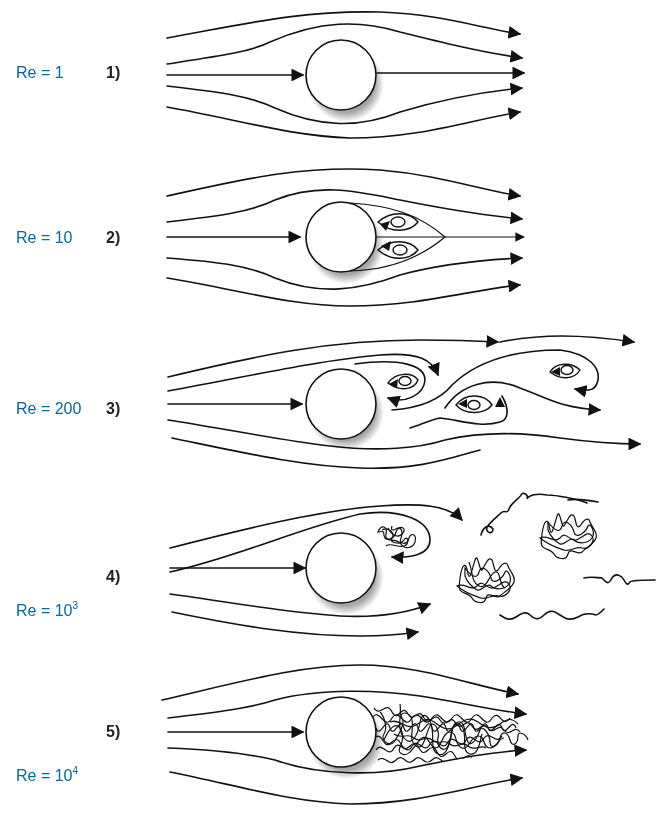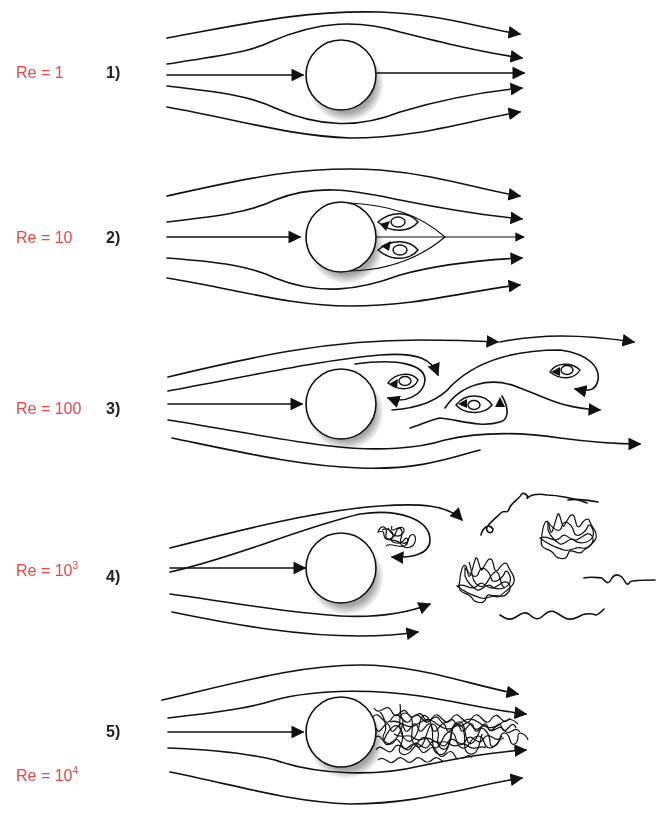--- a/index.html
+++ b/index.html
@@ -1,40 +1,40 @@
 <!DOCTYPE html>
 <html><head>
 <meta charset="utf-8">
 <style>
   html, body { margin:0; padding:0; background:#ffffff; }
   body { width:660px; height:814px; position:relative; overflow:hidden; font-family:"Liberation Sans", sans-serif; }
-  .re-label { position:absolute; left:16px; font-size:16px; color:#ef4444; white-space:nowrap; }
+  .re-label { position:absolute; left:16px; font-size:16px; color:#0369a1; white-space:nowrap; }
   .re-label sup { font-size:10px; vertical-align:7px; }
   .num-label { position:absolute; left:106px; font-size:16px; font-weight:bold; color:#222; }
   svg.diagram { position:absolute; left:0; top:0; }
   .sl { fill:none; stroke:#111; stroke-width:1.6; stroke-linecap:round; }
   .thin { fill:none; stroke:#111; stroke-width:1.2; }
   .cyl { fill:#fff; stroke:#111; stroke-width:1.6; }
   .arrow { fill:#111; }
   .eddy { fill:#fff; stroke:#111; stroke-width:1.4; }
   .turb { fill:none; stroke:#111; stroke-width:1.2; }
 </style>
 </head>
 <body>
 
 <div class="re-label" style="top:64px"><span>Re = 1</span></div>
 <div class="num-label" style="top:64px">1)</div>
 
 <div class="re-label" style="top:229px"><span>Re = 10</span></div>
 <div class="num-label" style="top:229px">2)</div>
 
-<div class="re-label" style="top:400px"><span>Re = 100</span></div>
+<div class="re-label" style="top:400px"><span>Re = 200</span></div>
 <div class="num-label" style="top:400px">3)</div>
 
-<div class="re-label" style="top:560px"><span>Re = 10</span><sup>3</sup></div>
+<div class="re-label" style="top:600px"><span>Re = 10</span><sup>3</sup></div>
 <div class="num-label" style="top:568px">4)</div>
 
 <div class="re-label" style="top:765px"><span>Re = 10</span><sup>4</sup></div>
 <div class="num-label" style="top:723px">5)</div>
 
 <svg class="diagram" width="660" height="814" viewBox="0 0 660 814">
   <defs>
     <radialGradient id="shadow" cx="0.5" cy="0.5" r="0.5">
       <stop offset="0.75" stop-color="#000" stop-opacity="0.35"></stop>
       <stop offset="1" stop-color="#000" stop-opacity="0"></stop>

